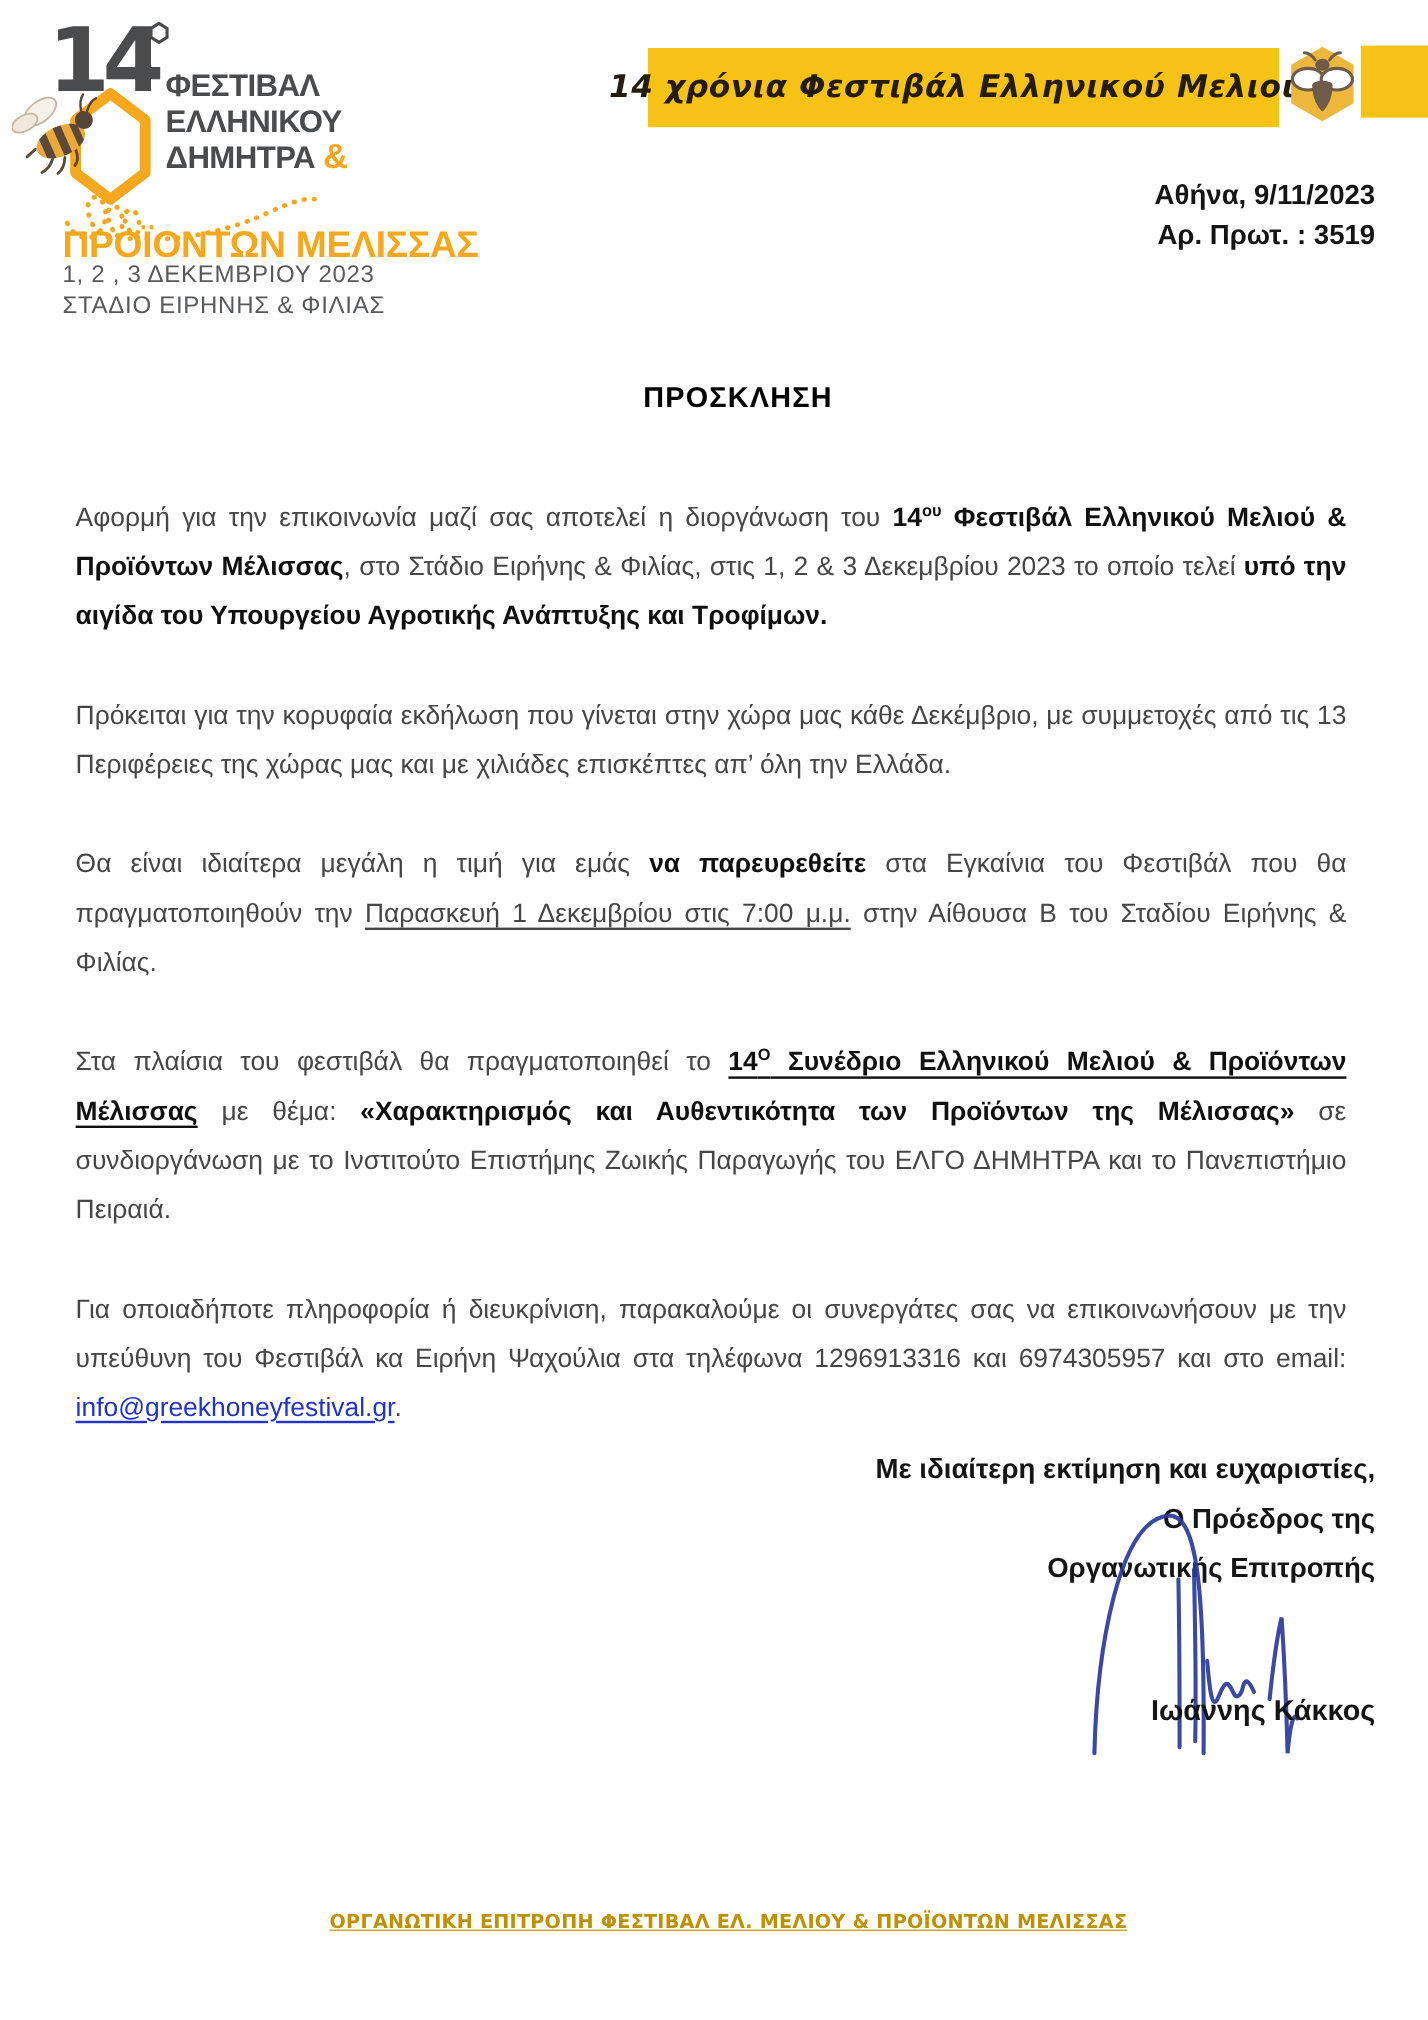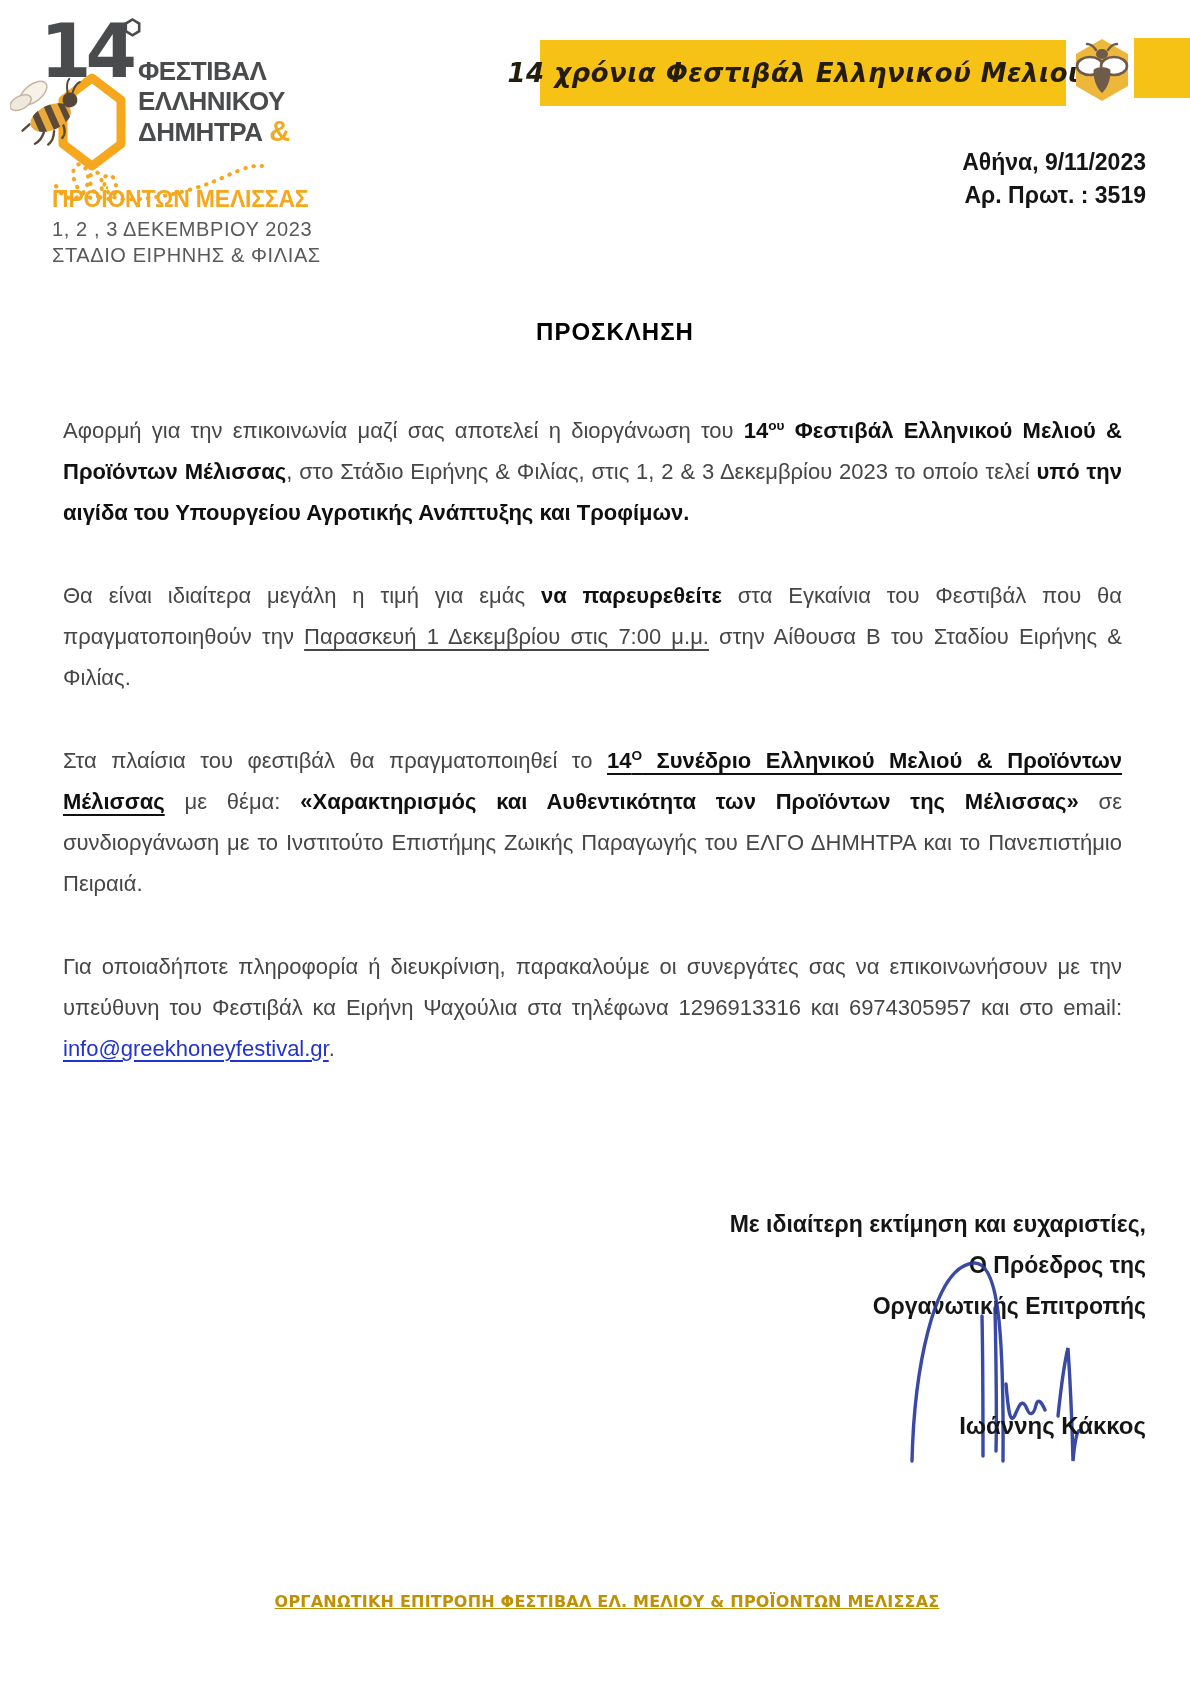--- a/index.html
+++ b/index.html
@@ -16,21 +16,21 @@
   .hex-degree { position:absolute; left:86px; top:4px; }
   .logo-hex  { position:absolute; left:19px; top:59px; }
   .logo-bee  { position:absolute; left:-28px; top:60px; }
   .logo-lines {
     position:absolute; left:84px; top:42px; font-size:26px; font-weight:800;
     color:#4a4b4d; line-height:30px; letter-spacing:-0.5px; white-space:nowrap;margin-left:16px;
   }
   .logo-lines .amp { color:#F5A71D; font-size:29px; }
   .logo-trail { position:absolute; left:14px; top:136px; }
   .logo-subtitle {
-    position:absolute; left:14px; top:172px; font-size:23px; font-weight:800;
+    position:absolute; left:14px; top:172px; font-size:31px; font-weight:800;
     color:#F5A71D; letter-spacing:-0.2px; white-space:nowrap;
   }
   .logo-dates {
     position:absolute; left:14px; top:204px; font-size:20px; color:#58595b;
     letter-spacing:0.6px; white-space:nowrap;
   }
   .logo-venue {
     position:absolute; left:14px; top:230px; font-size:20px; color:#58595b;
     letter-spacing:0.6px; white-space:nowrap;
   }
@@ -155,20 +155,21 @@
   <div class="date-block">
     <div>Αθήνα, 9/11/2023</div>
     <div>Αρ. Πρωτ. : 3519</div>
   </div>
 
   <h1 class="title">ΠΡΟΣΚΛΗΣΗ</h1>
 
   <div class="content">
     <p><span>Αφορμή για την επικοινωνία μαζί σας αποτελεί η διοργάνωση του </span><b><span>14</span><sup>ου</sup><span> Φεστιβάλ Ελληνικού Μελιού &amp; Προϊόντων Μέλισσας</span></b><span>, στο Στάδιο Ειρήνης &amp; Φιλίας, στις 1, 2 &amp; 3 Δεκεμβρίου 2023 το οποίο τελεί </span><b>υπό την αιγίδα του Υπουργείου Αγροτικής Ανάπτυξης και Τροφίμων.</b></p>
 
+    <p><span>Πρόκειται για την κορυφαία εκδήλωση που γίνεται στην χώρα μας κάθε Δεκέμβριο, με συμμετοχές από τις 13 Περιφέρειες της χώρας μας και με χιλιάδες επισκέπτες απ’ όλη την Ελλάδα.</span></p>
 
     <p><span>Θα είναι ιδιαίτερα μεγάλη η τιμή για εμάς </span><b>να παρευρεθείτε</b><span> στα Εγκαίνια του Φεστιβάλ που θα πραγματοποιηθούν την </span><span class="u-line">Παρασκευή 1 Δεκεμβρίου στις 7:00 μ.μ.</span><span>  στην Αίθουσα Β του Σταδίου Ειρήνης &amp; Φιλίας.</span></p>
 
     <p><span>Στα πλαίσια του φεστιβάλ θα πραγματοποιηθεί το </span><b class="u-line"><span>14</span><sup>Ο</sup><span> Συνέδριο Ελληνικού Μελιού &amp; Προϊόντων Μέλισσας</span></b><span> με θέμα: </span><b>«Χαρακτηρισμός και Αυθεντικότητα των Προϊόντων της Μέλισσας»</b><span> σε συνδιοργάνωση με το Ινστιτούτο Επιστήμης Ζωικής Παραγωγής του ΕΛΓΟ ΔΗΜΗΤΡΑ και το Πανεπιστήμιο Πειραιά.</span></p>
 
     <p><span>Για οποιαδήποτε πληροφορία ή διευκρίνιση, παρακαλούμε οι συνεργάτες σας να επικοινωνήσουν με την υπεύθυνη του Φεστιβάλ κα Ειρήνη Ψαχούλια στα τηλέφωνα 1296913316 και 6974305957 και στο email: </span><a class="link">info@greekhoneyfestival.gr</a><span>.</span></p>
   </div>
 
   <div class="closing">
     <div>Με ιδιαίτερη εκτίμηση και ευχαριστίες,</div>

